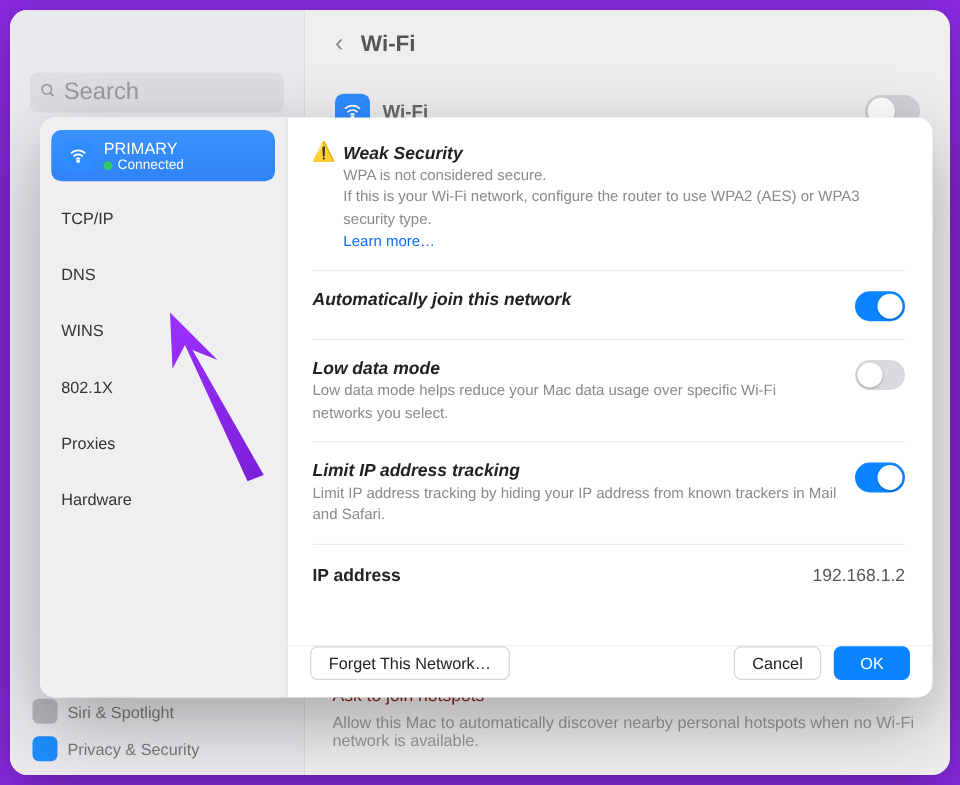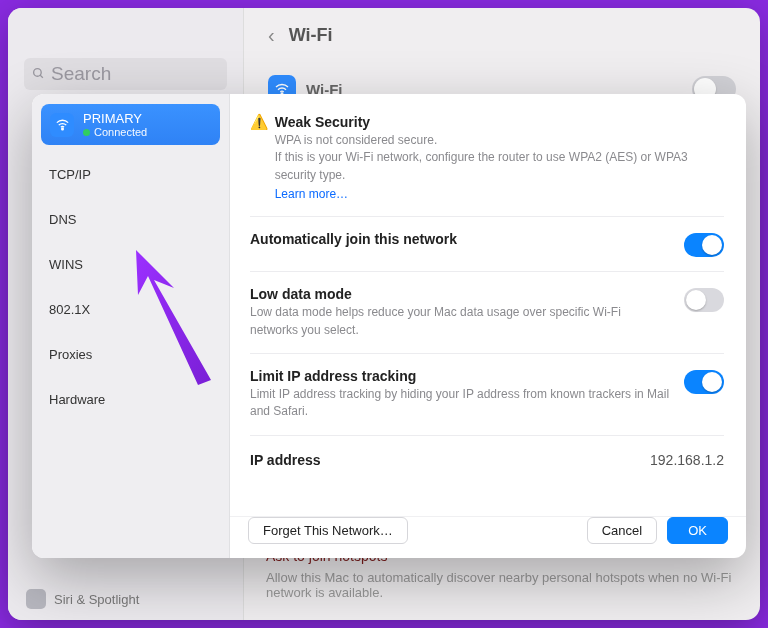--- a/index.html
+++ b/index.html
@@ -84,21 +84,21 @@
 
   .sheet-body { flex:1; display:flex; flex-direction:column; position:relative; }
   .scroll { flex:1; overflow-y:auto; padding:16px 22px 6px 20px; }
   .scroll::-webkit-scrollbar{width:7px;}
   .scroll::-webkit-scrollbar-thumb{background:#c9c9cc;border-radius:4px;}
 
   .sec{ border-bottom:1px solid #ececef; padding:14px 0; }
   .sec:first-child{padding-top:4px;}
   .row{ display:flex; align-items:flex-start; gap:14px; }
   .row .txt{ flex:1; }
-  .ttl{ font-size:14px; font-weight:600; color:#222; margin-bottom:2px; }
+  .ttl{ font-size:14px; font-weight:600; color:#222; margin-bottom:2px;font-style:italic; }
   .desc{ font-size:12px; color:#8a8a8e; line-height:1.45; }
   .link{ font-size:12px; color:#0b6bff; margin-top:2px; display:inline-block;}
 
   .toggle{ width:40px;height:24px;border-radius:12px;position:relative;flex:none;margin-top:2px;}
   .toggle.on{background:#0a84ff;}
   .toggle.off{background:#d9d9de;}
   .toggle::after{content:"";position:absolute;width:20px;height:20px;border-radius:50%;background:#fff;top:2px;box-shadow:0 1px 2px rgba(0,0,0,.25);}
   .toggle.on::after{right:2px;}
   .toggle.off::after{left:2px;}
 
@@ -143,20 +143,24 @@
             <circle cx="10" cy="10" r="7"></circle>
             <line x1="20" y1="20" x2="15" y2="15"></line>
           </svg>
       </span>
       <span>Search</span>
     </div>
     <div class="sb-bottom">
       <div class="sb-item-bg">
         <div class="sb-icon-bg"></div>
         <span>Siri &amp; Spotlight</span>
+      </div>
+      <div class="sb-item-bg">
+        <div class="sb-icon-bg" style="background:#1e90ff"></div>
+        <span>Privacy &amp; Security</span>
       </div>
     </div>
   </div>
 
   <div class="content-bg">
     <div class="header-bg">
       <span class="back-chev">‹</span>
       <h1>Wi-Fi</h1>
     </div>
     <div class="faded-row">

